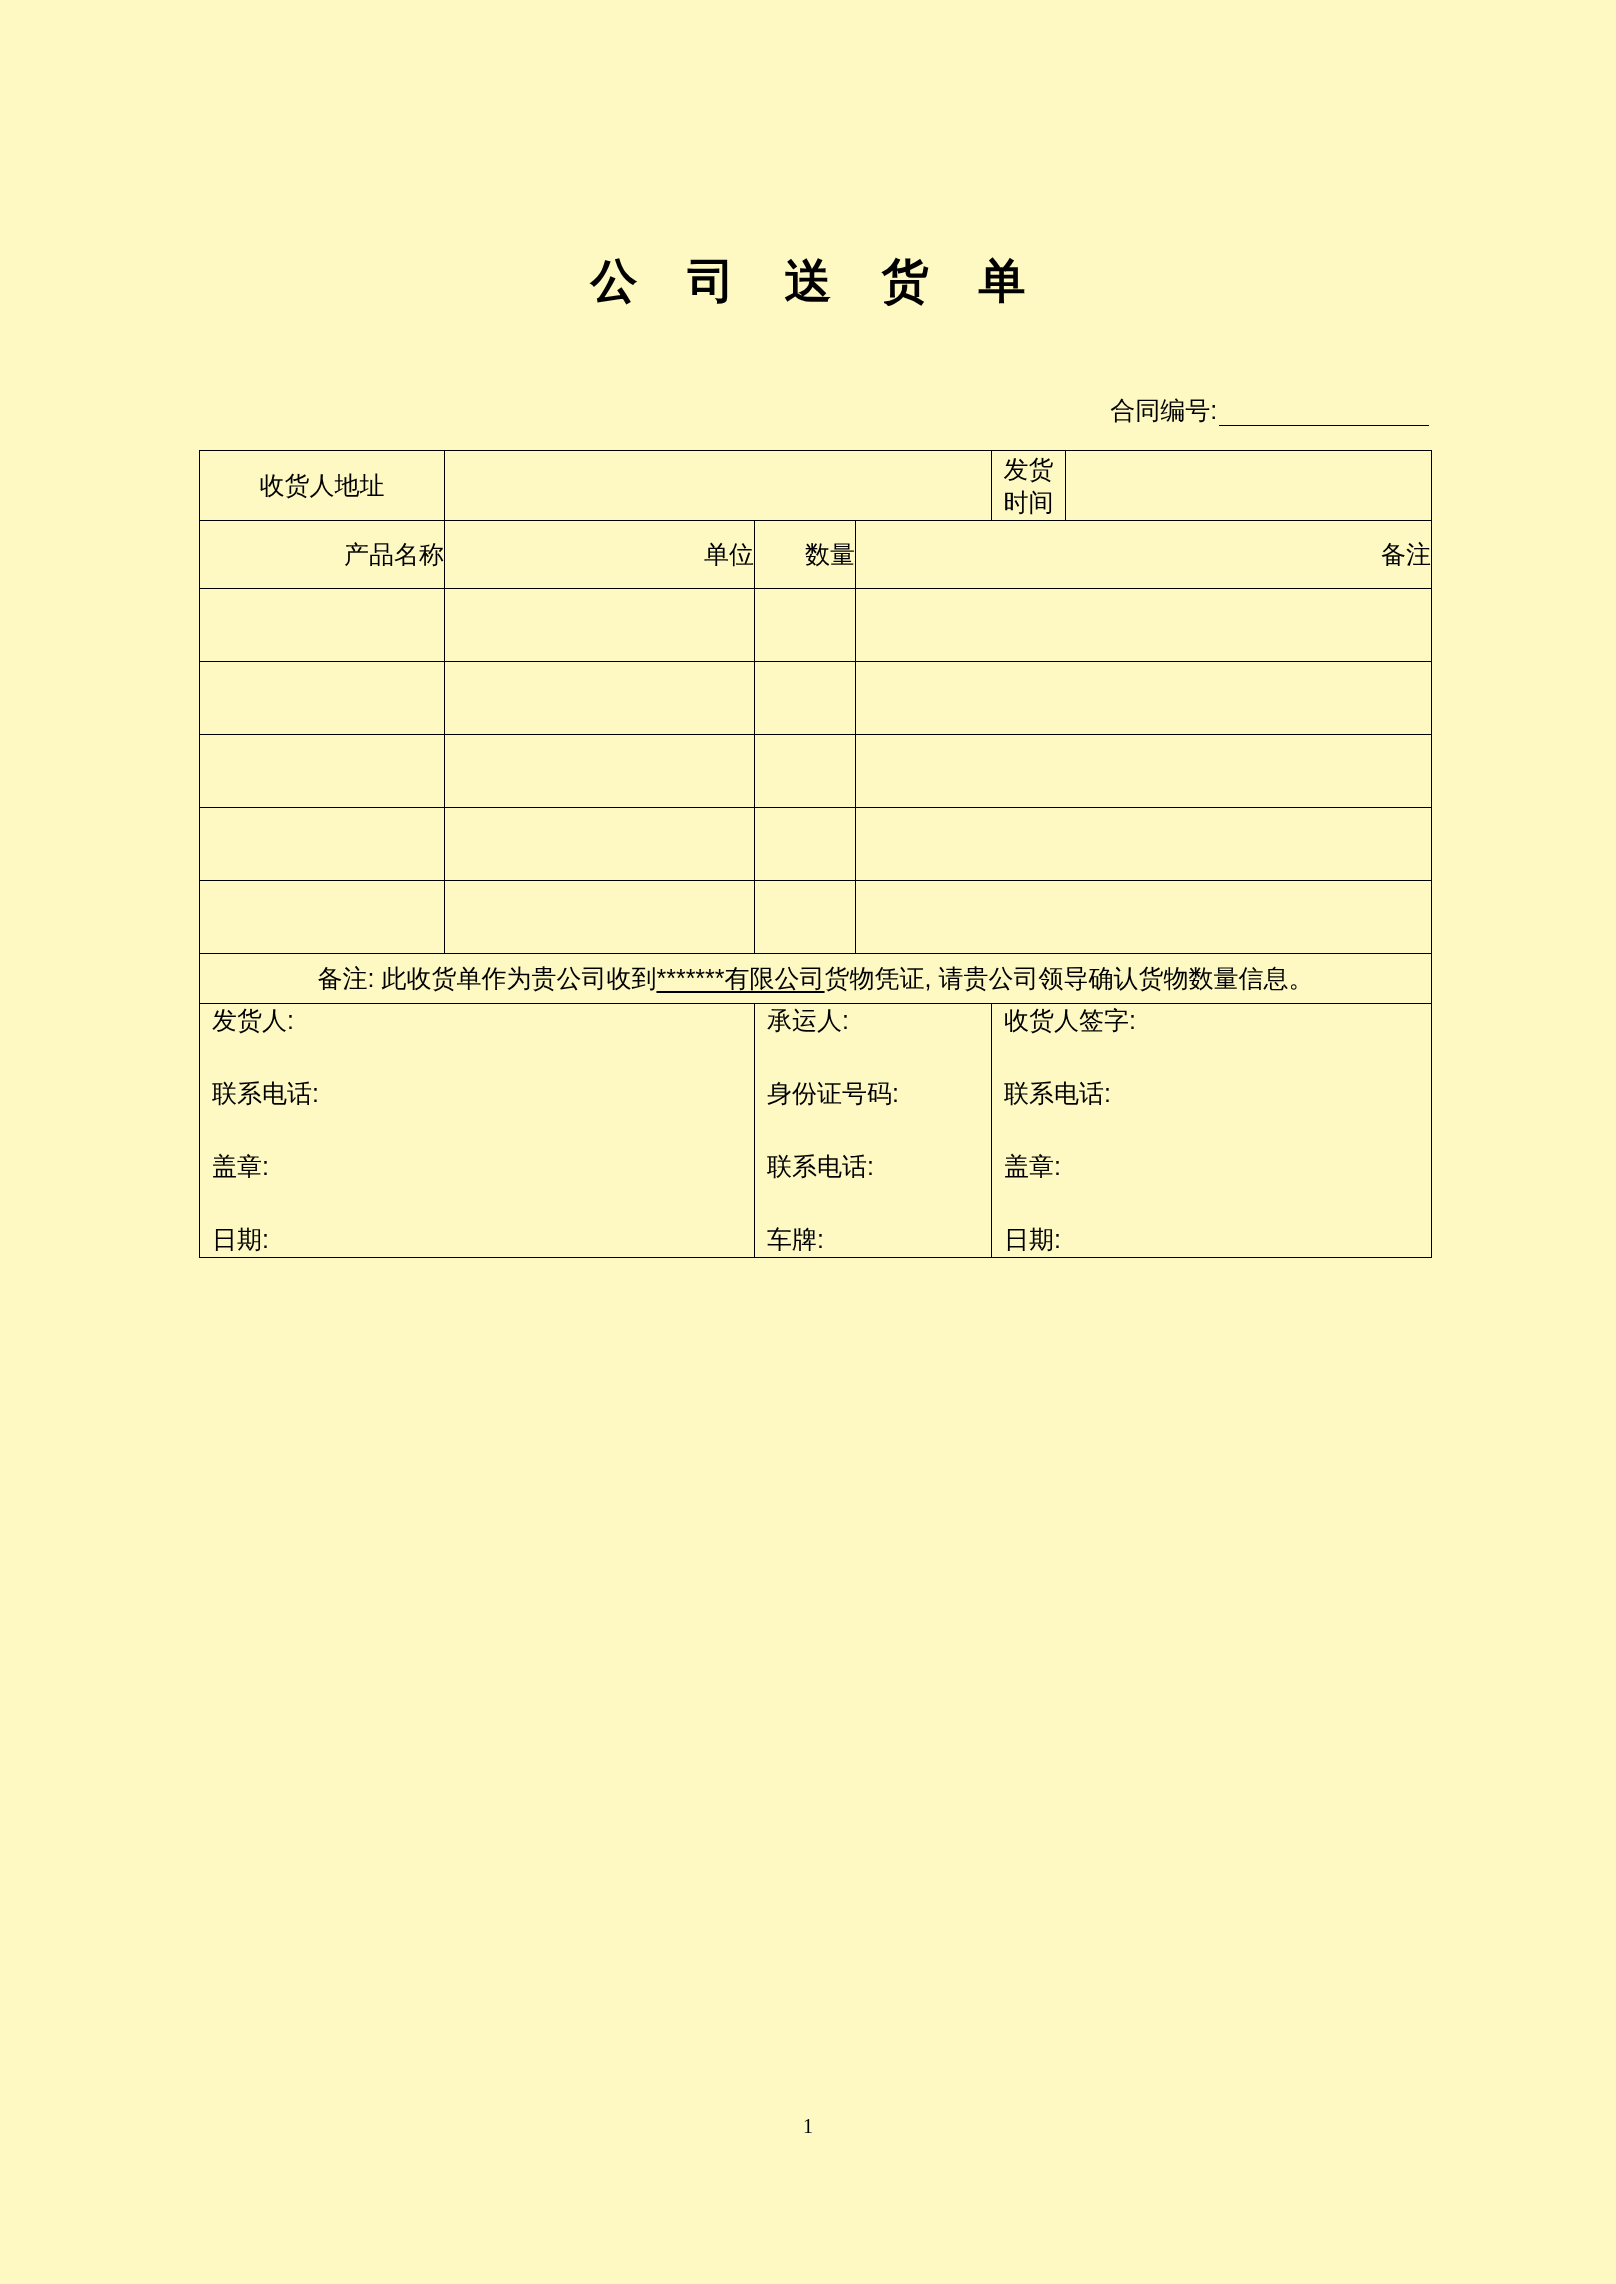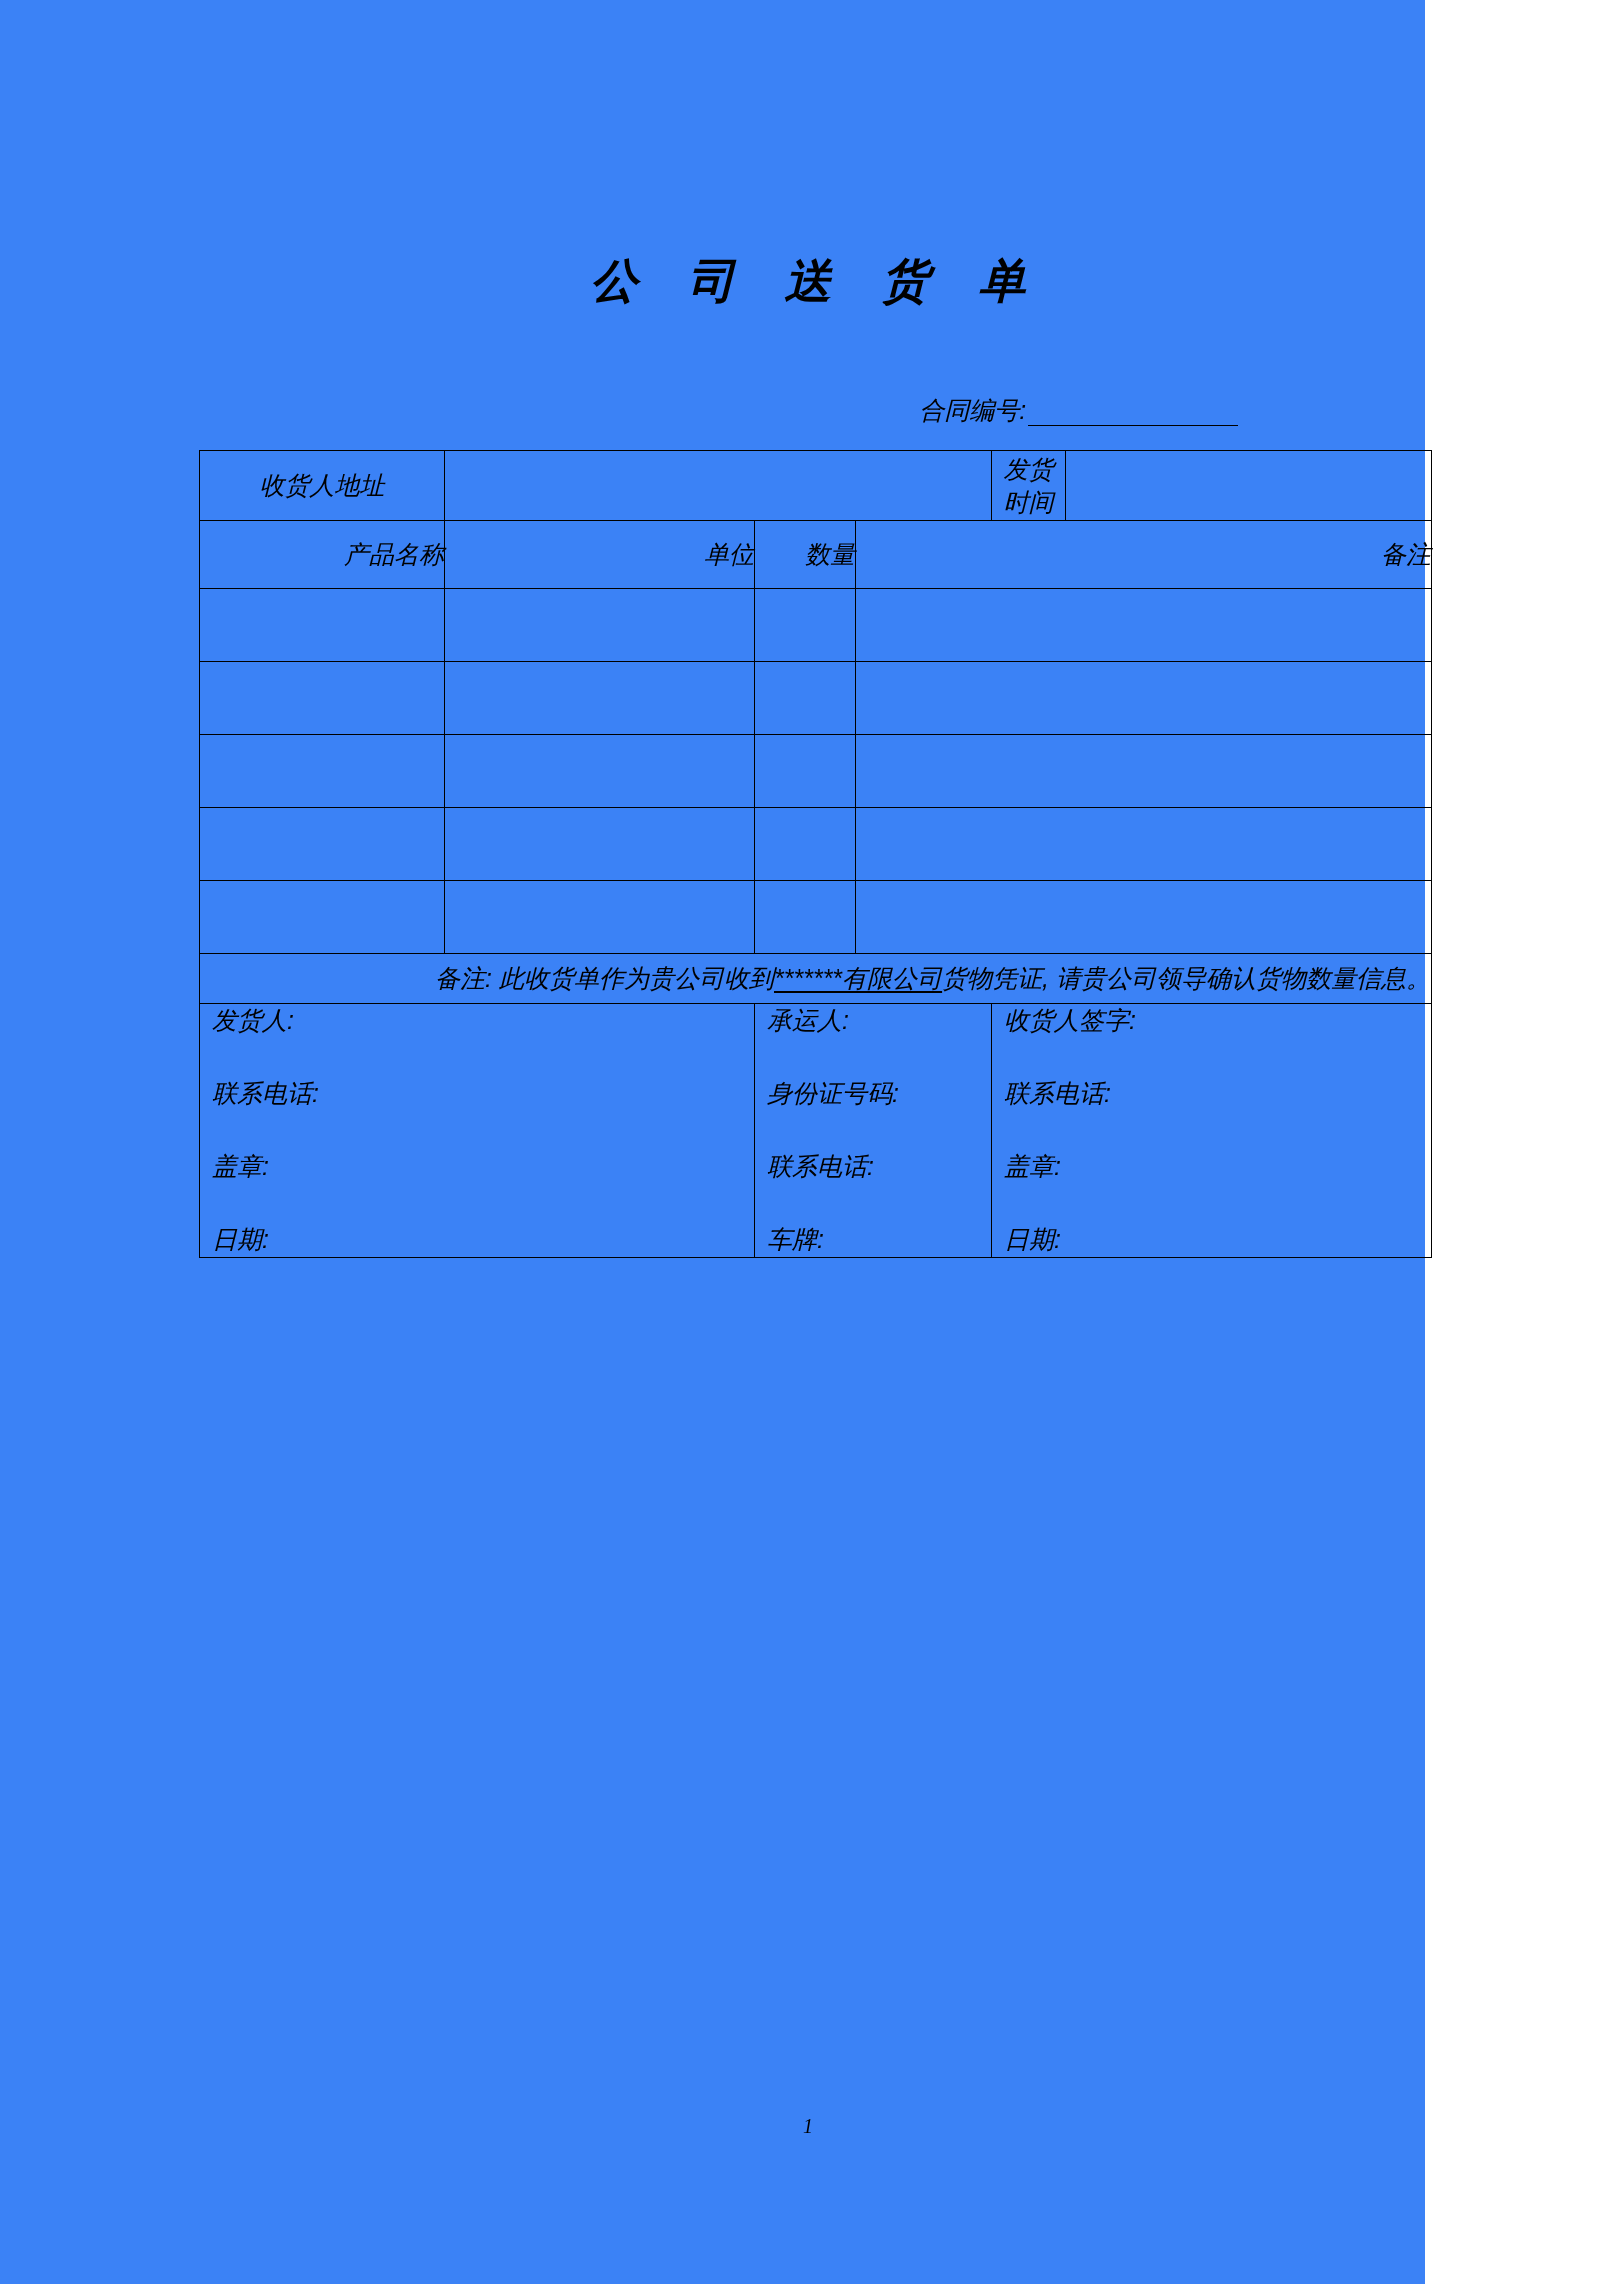--- a/index.html
+++ b/index.html
@@ -13,24 +13,23 @@
     position: relative;
     font-family: "Liberation Sans", "DejaVu Sans", sans-serif;
     color: #000000;
     overflow: hidden;
   }
 
   .page {
     position: absolute;
     left: 0;
     top: 0;
-    width: 1425px;
+    width: 1616px;
     height: 2284px;
-    background: #3b82f6;
-    font-style: italic;
+    background: #fef9c3;
   }
 
   
   .doc-title {
     position: absolute;
     left: 0;
     top: 253px;
     width: 1616px;
     text-align: center;
     font-size: 47px;
@@ -90,21 +89,21 @@
   }
   .prod-row td {
     height: 72px;
   }
 
   
   .remark-cell {
     padding: 15px 11.8px 18.5px 11.8px;
     font-size: 24.4px;
     line-height: 1.95;
-    text-align: right;
+    text-align: center;
     vertical-align: top;
   }
   .remark-underline {
     text-decoration: underline;
     text-underline-offset: 4.2px;
   }
 
   
   .sign-cell {
     vertical-align: top;

